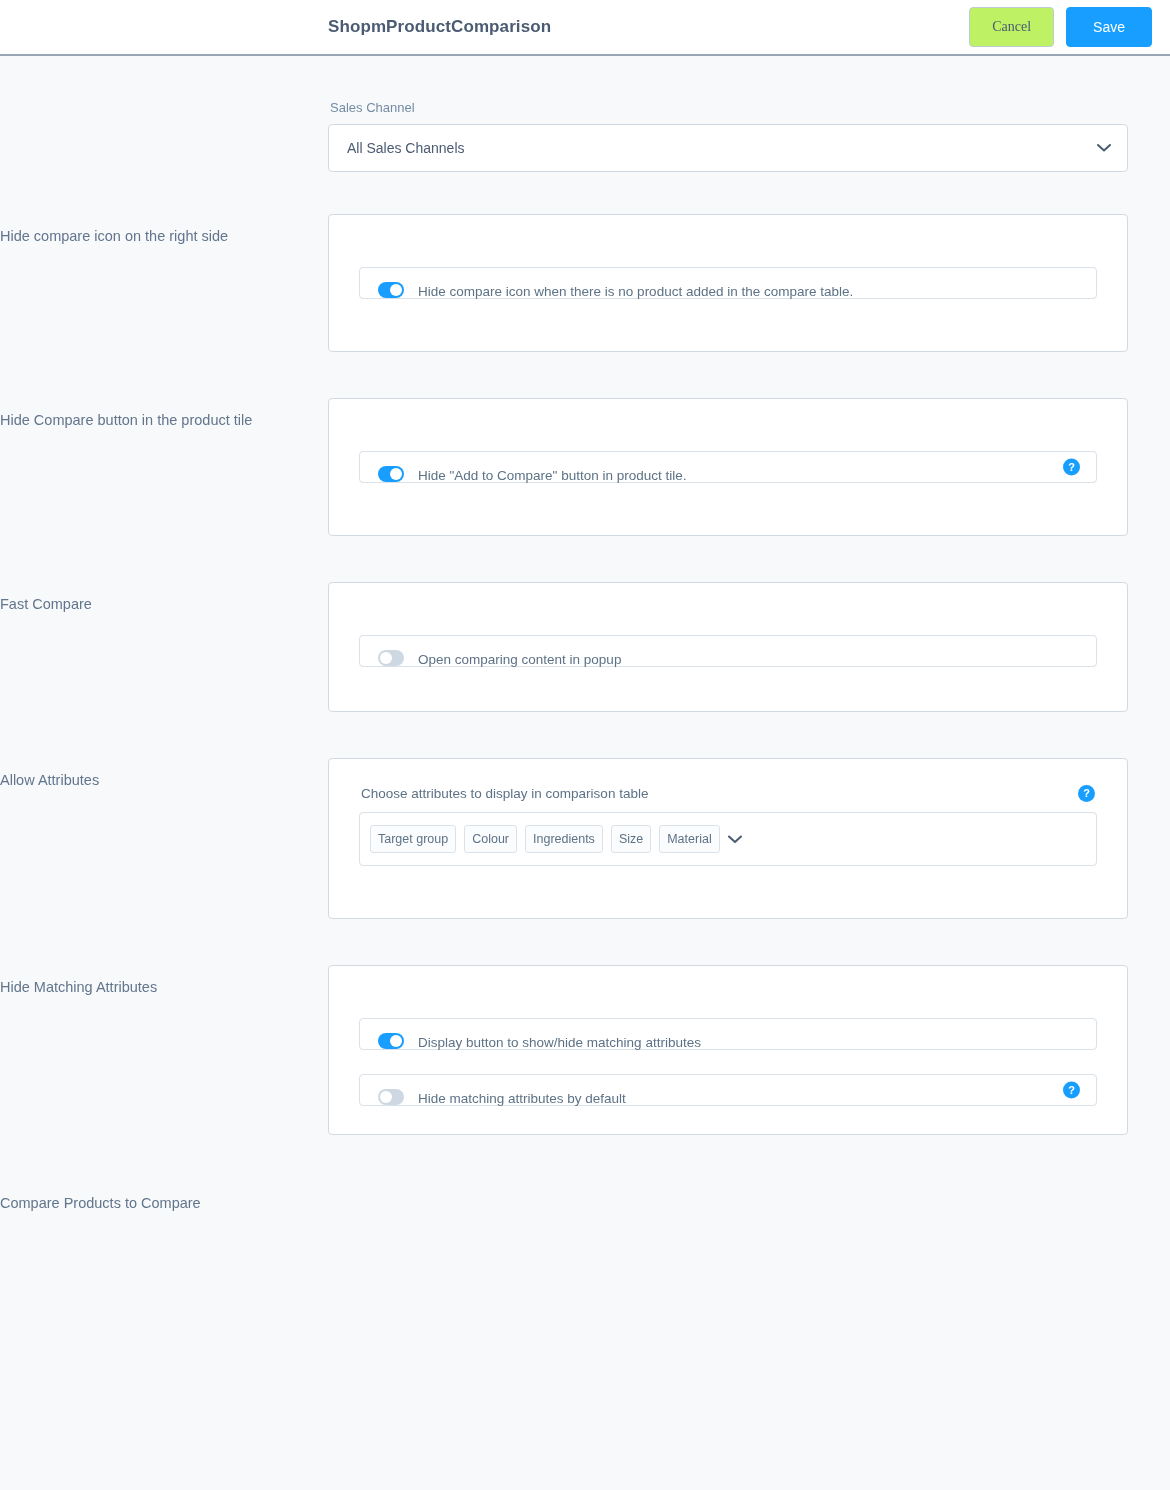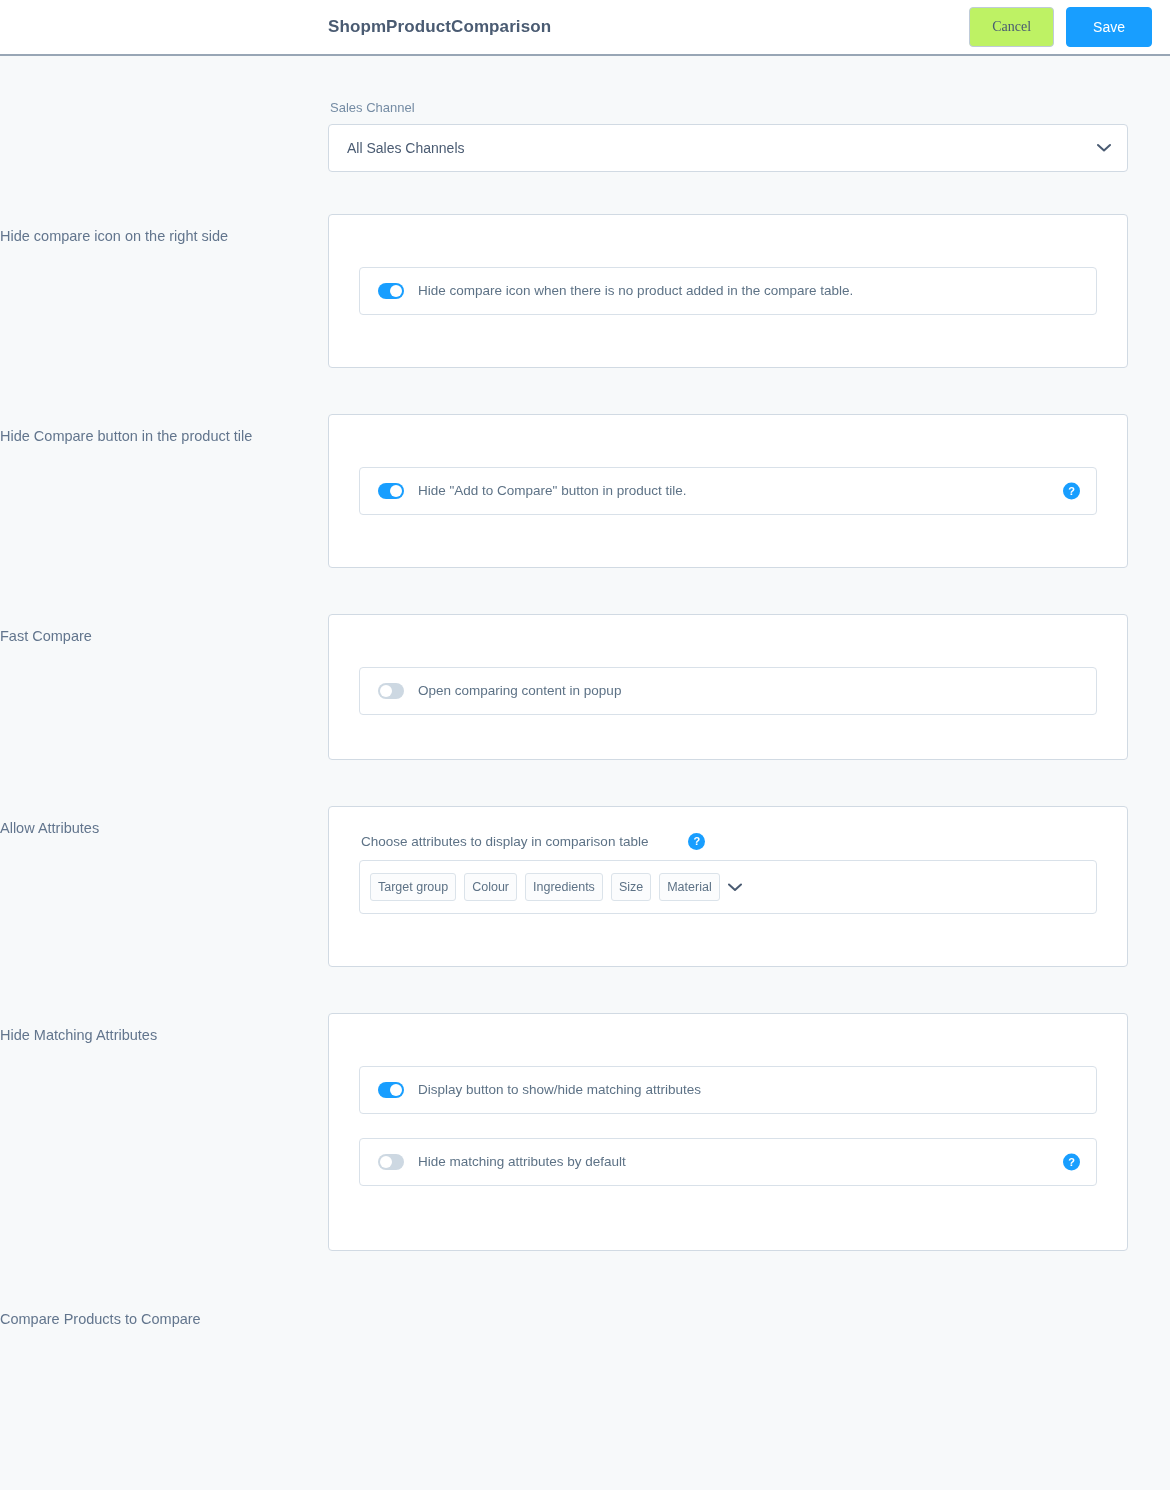--- a/index.html
+++ b/index.html
@@ -124,23 +124,23 @@
     border: 1px solid #d1dae3;
     border-radius: 4px;
     padding: 22px 30px 30px 30px;
   }
 
   
   .toggle-field {
     position: relative;
     border: 1px solid #d9e1e9;
     border-radius: 4px;
-    height: 48px;
-    display: flex;
-    align-items: center;
+    height: 32px;
+    display: flex;
+    align-items: flex-end;
     padding: 0 18px;
     background: #ffffff;
   }
   .toggle {
     width: 26px;
     height: 16px;
     border-radius: 9px;
     position: relative;
     flex: 0 0 26px;
     cursor: pointer;
@@ -184,24 +184,23 @@
   .help-icon.inline {
     position: static;
     transform: none;
     display: inline-block;
   }
 
   
   .attr-head {
     display: flex;
     align-items: center;
-    justify-content: flex-start;
+    justify-content: space-between;
     margin-bottom: 10px;
     padding: 0 2px;
-    gap: 40px;
   }
   .attr-head-label {
     font-size: 13.5px;
     color: #5d7286;
   }
   .attr-select {
     position: relative;
     border: 1px solid #d9e1e9;
     border-radius: 4px;
     min-height: 54px;
@@ -347,21 +346,21 @@
         </div>
       </div>
     </div>
   </div>
 
   <div style="height:46px"></div>
 
   <div class="row">
     <div class="row-label" style="padding-top:10px">Hide Matching Attributes</div>
     <div class="row-content">
-      <div class="card" style="padding-top:52px;padding-bottom:64px">
+      <div class="card" style="padding-top:52px;padding-bottom:28px">
         <div class="toggle-field">
           <span class="toggle on">
               <span class="knob"></span>
             </span>
           <span class="toggle-label">Display button to show/hide matching attributes</span>
         </div>
         <div class="gap-lg"></div>
         <div class="toggle-field">
           <span class="toggle off">
               <span class="knob"></span>

